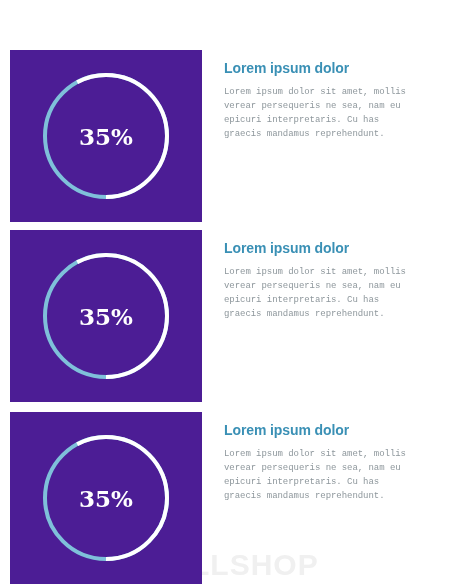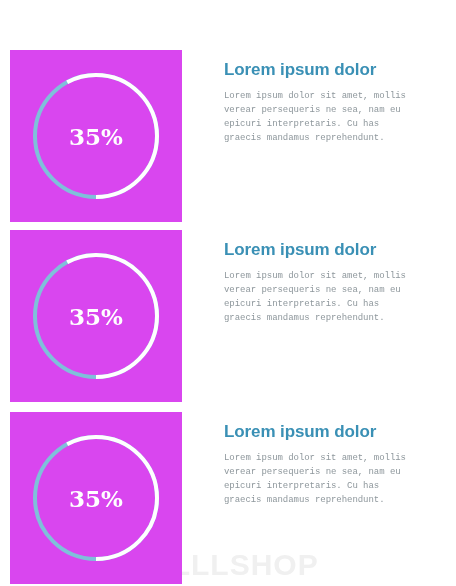--- a/index.html
+++ b/index.html
@@ -37,23 +37,23 @@
     width:456px;
   }
   .row-0{top:50px;}
   .row-1{top:230px;}
   .row-2{top:412px;}
 
   .panel{
     position:absolute;
     left:10px;
     top:0;
-    width:172px;
+    width:192px;
     height:172px;
-    background:#d946ef;
+    background:#4c1d95;
     z-index:6;
   }
 
   .donut{
     position:absolute;
     left:50%;
     top:50%;
     transform:translate(-50%,-50%);
     width:134px;
     height:134px;
@@ -77,21 +77,21 @@
   .content{
     position:absolute;
     left:224px;
     top:10px;
     width:190px;
   }
 
   .content-title{
     margin:0 0 10px 0;
     font-family:"Liberation Sans", sans-serif;
-    font-size:17px;
+    font-size:14px;
     font-weight:700;
     color:#3a90b5;
     letter-spacing:-0.1px;
   }
 
   .content-body{
     margin:0;
     font-family:Liberation Mono, monospace;
     font-size:9px;
     line-height:1.55;

